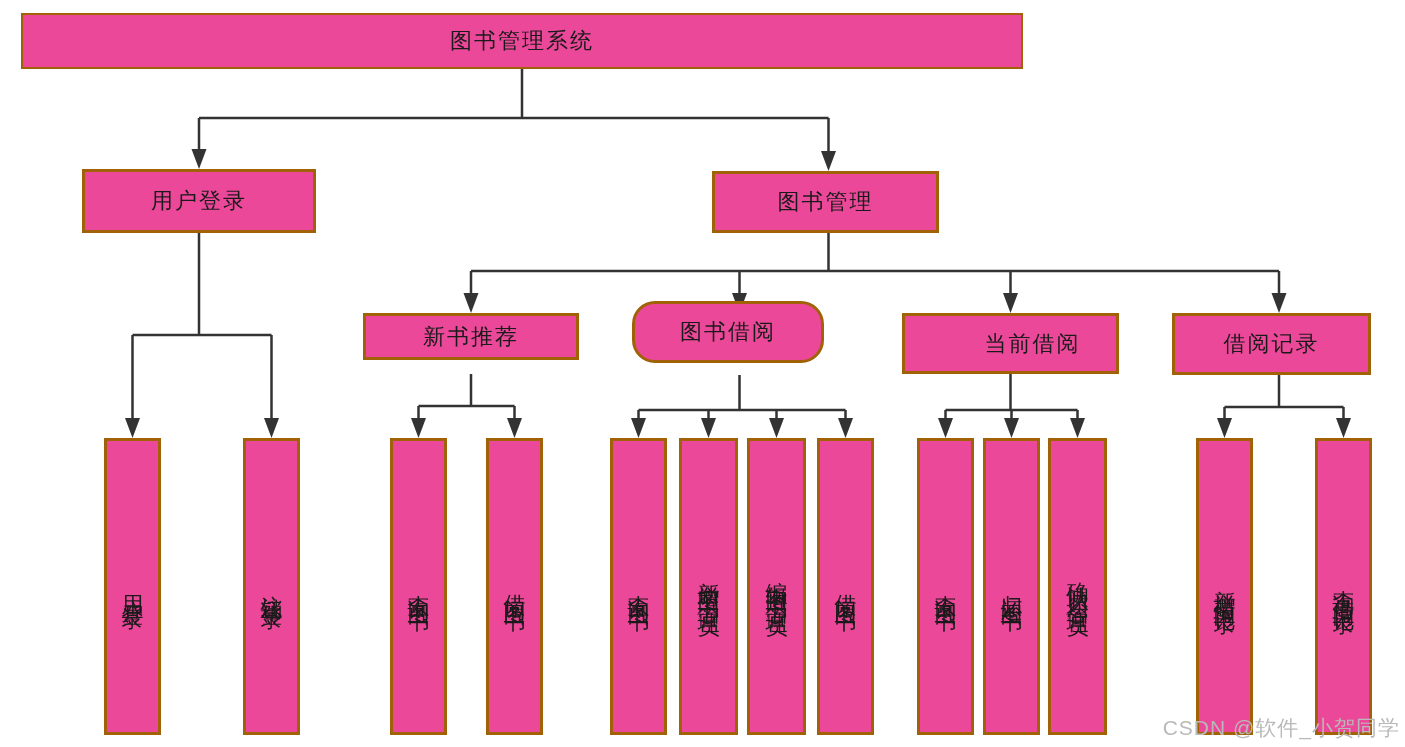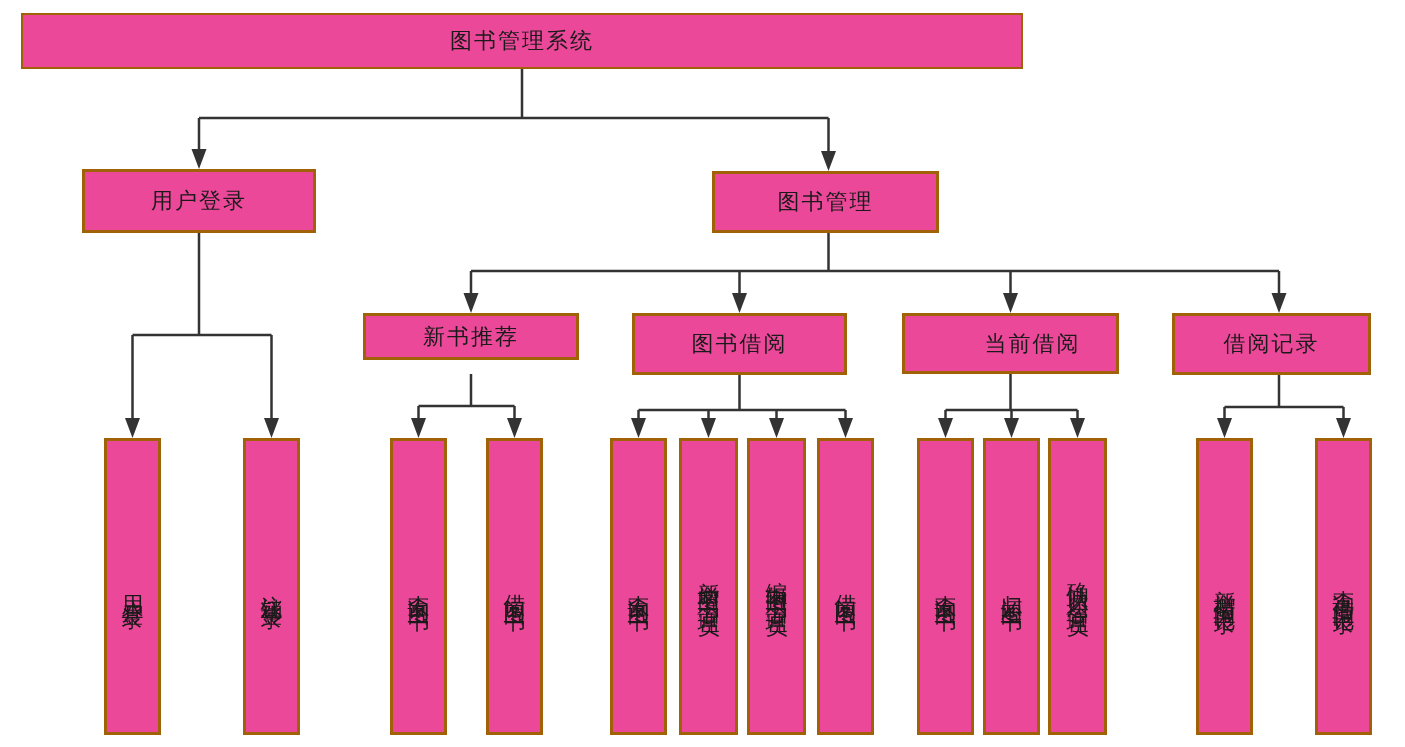--- a/index.html
+++ b/index.html
@@ -114,21 +114,21 @@
   <div class="node" style="left:82px; top:169px; width:234px; height:64px;">
     <span class="h-label">用户登录</span>
   </div>
   <div class="node" style="left:712px; top:171px; width:227px; height:62px;">
     <span class="h-label">图书管理</span>
   </div>
 
   <div class="node" style="left:363px; top:313px; width:216px; height:47px;">
     <span class="h-label">新书推荐</span>
   </div>
-  <div class="node" style="left:632px; top:313px; width:215px; height:62px;">
+  <div class="node" style="left:632px; top:301px; width:192px; height:62px;border-radius:23px;">
     <span class="h-label">图书借阅</span>
   </div>
   <div class="node" style="left:902px; top:313px; width:217px; height:61px;padding-left:44px;">
     <span class="h-label">当前借阅</span>
   </div>
   <div class="node" style="left:1172px; top:313px; width:199px; height:62px;">
     <span class="h-label">借阅记录</span>
   </div>
 
   <div class="node leaf" style="left:104px; top:438px; width:57px; height:297px;">
@@ -168,14 +168,15 @@
     <span class="v-label">确认归还（管理员）</span>
   </div>
 
   <div class="node leaf" style="left:1196px; top:438px; width:57px; height:297px;">
     <span class="v-label">新增借阅记录</span>
   </div>
   <div class="node leaf" style="left:1315px; top:438px; width:57px; height:297px;">
     <span class="v-label">查询借阅记录</span>
   </div>
 
+  <div class="watermark">CSDN @软件_小贺同学</div>
 
 </div>
 
 </body></html>

